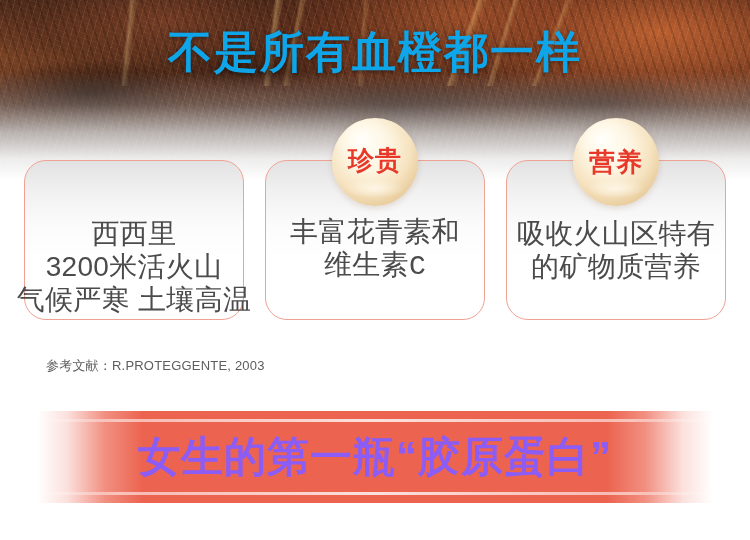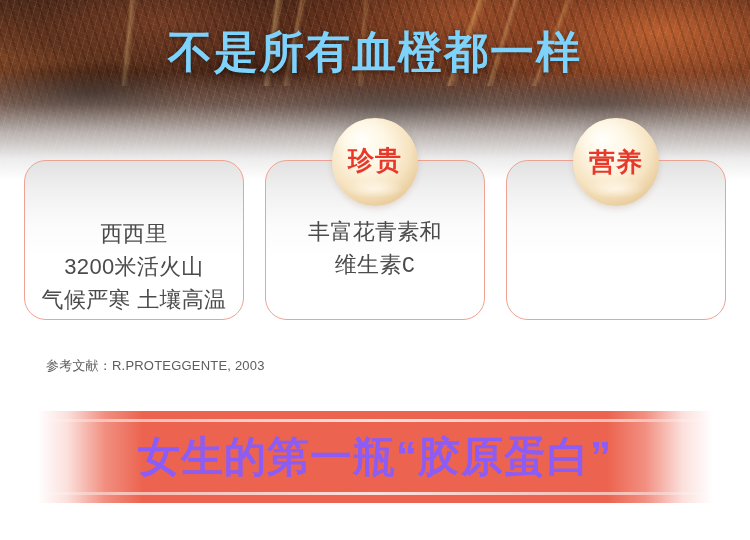--- a/index.html
+++ b/index.html
@@ -58,21 +58,21 @@
       radial-gradient(ellipse 120px 34px at 35% 40%, rgba(30,15,9,.45) 0%, rgba(0,0,0,0) 72%);
   }
   
   .hero-fade{
     position:absolute; left:0; bottom:0; width:750px; height:108px;
     background:linear-gradient(180deg, rgba(255,255,255,0) 0%, rgba(214,212,212,.30) 30%, rgba(236,235,235,.72) 56%, rgba(249,249,249,.94) 80%, #ffffff 100%);
   }
   .hero-title{
     position:absolute; left:0; top:26px; width:750px;
     text-align:center;
-    color:#7dd3fc;
+    color:#0ea5e9;
     font-size:44px;
     font-weight:bold;
     letter-spacing:2px;
     line-height:52px;
     text-shadow:0 1px 5px rgba(0,0,0,.45);
     white-space:nowrap;
   }
 
   
   .cards{
@@ -85,21 +85,21 @@
     background:linear-gradient(180deg,#e3e2e2 0%,#f1f0f0 18%,#fbfbfb 40%,#ffffff 62%,#ffffff 100%);
   }
   .card-1{ left:24px; }
   .card-2{ left:265px;font-family:Liberation Mono, monospace; }
   .card-3{ left:506px; }
 
   .card-text{
     position:absolute; left:-16px; right:-16px; top:56px;
     text-align:center;
     color:#4b4b4b;
-    font-size:22px;
+    font-size:28px;
     line-height:33px;
     white-space:pre-line;
     letter-spacing:.3px;
   }
   .card-2 .card-text, .card-3 .card-text{ top:56px;text-align:center; }
 
   
   .badge{
     position:absolute; top:-43px; left:50%; margin-left:-43px;
     width:86px; height:88px;
@@ -203,20 +203,22 @@
       <div class="badge-label">珍贵</div>
     </div>
     <div class="card-text">丰富花青素和
 维生素C</div>
   </div>
 
   <div class="card card-3">
     <div class="badge">
       <div class="badge-label">营养</div>
     </div>
+    <div class="card-text">吸收火山区特有
+的矿物质营养</div>
   </div>
 
 </div>
 
 <div class="footnote">参考文献：R.PROTEGGENTE, 2003</div>
 
 <div class="banner">
   <div class="banner-fill"></div>
   <div class="banner-edge top"></div>
   <div class="banner-edge bottom"></div>

